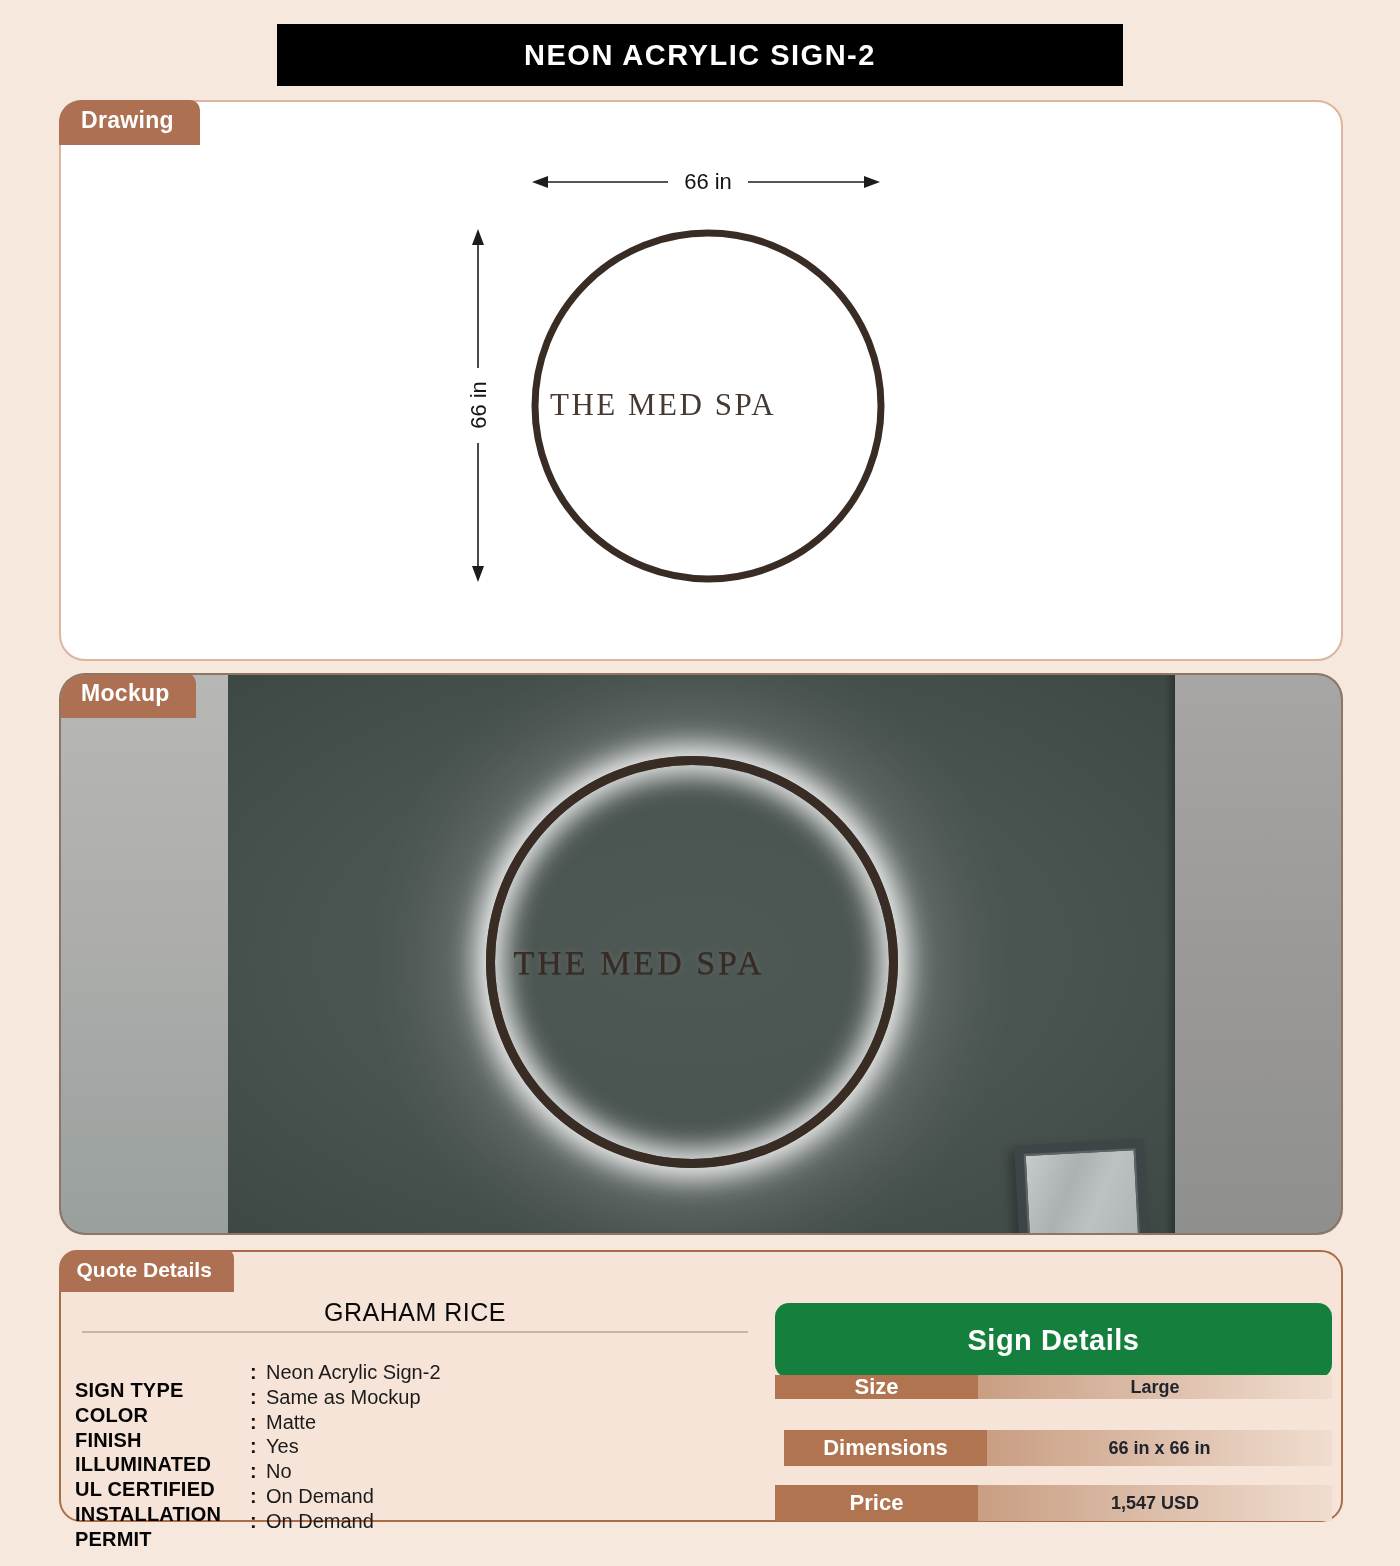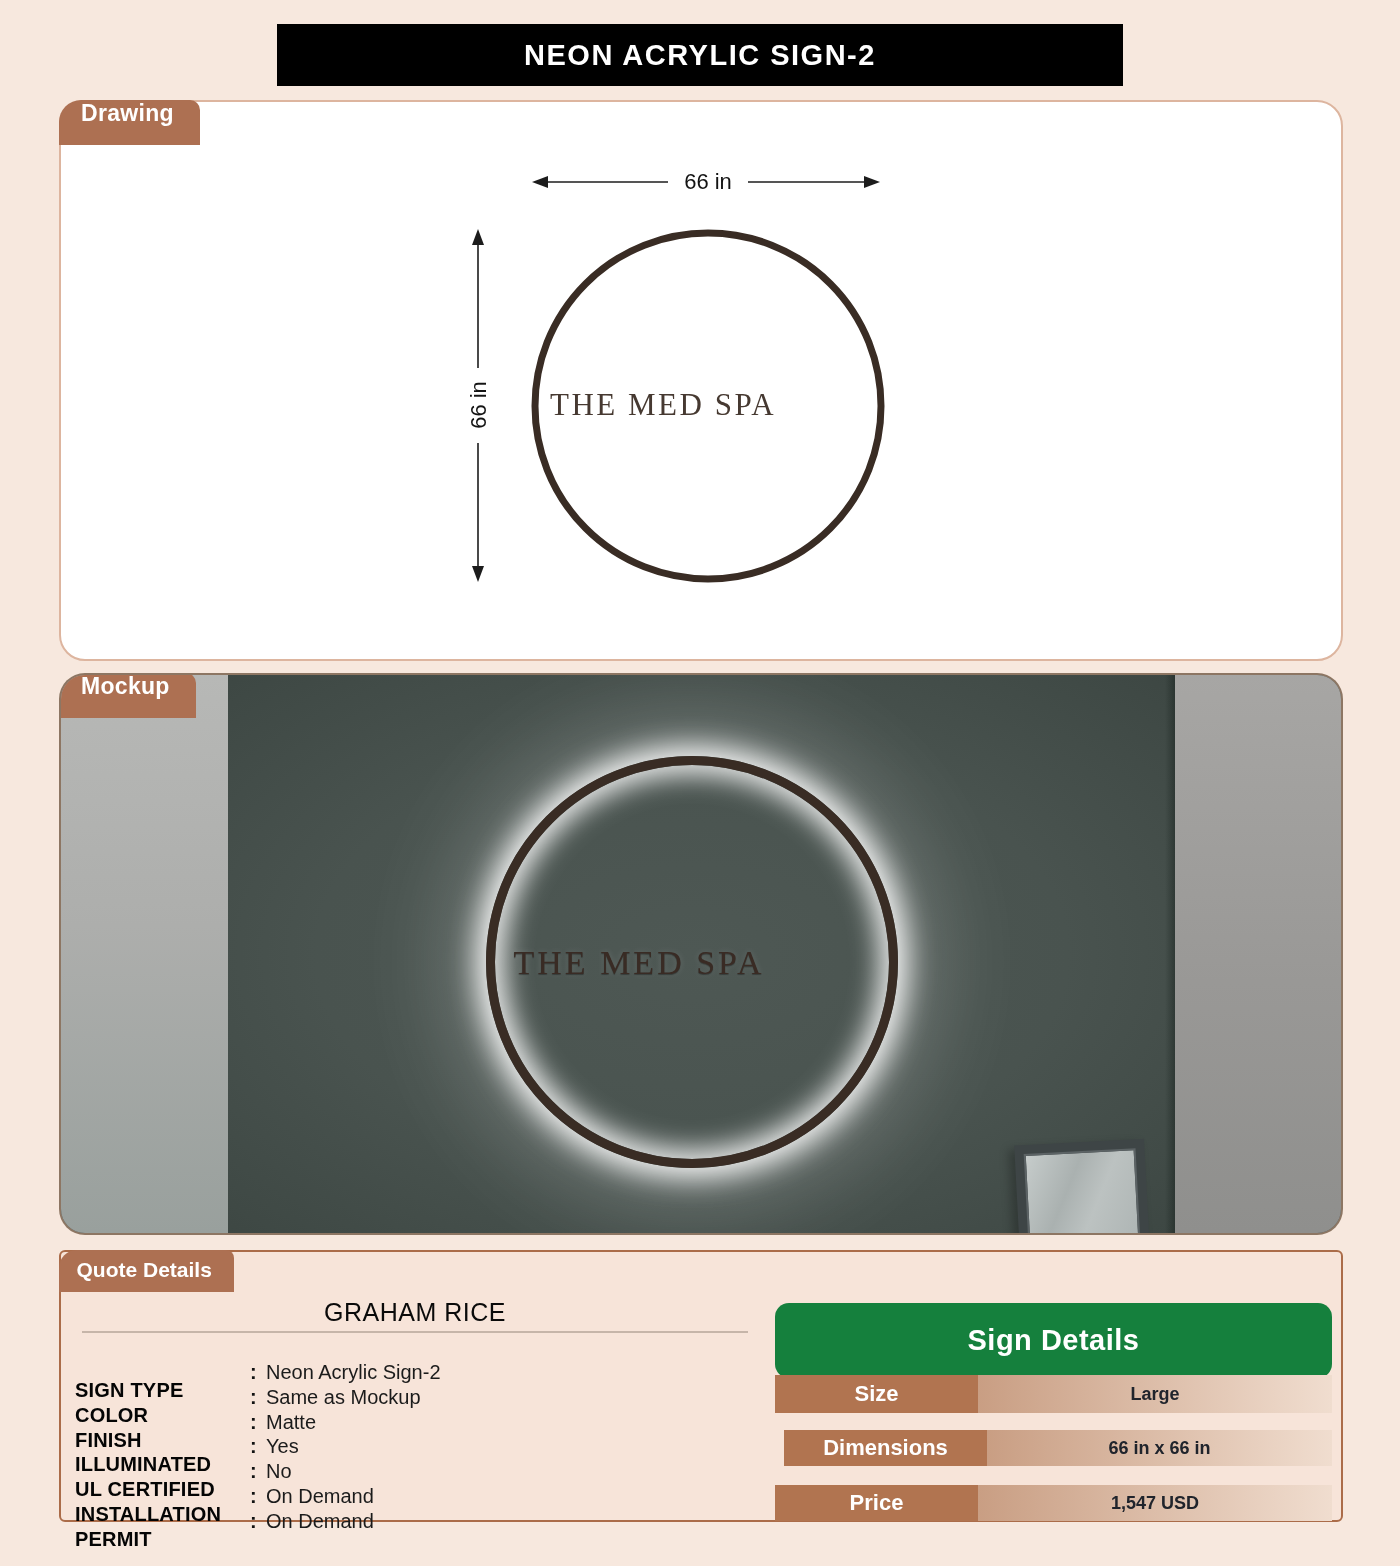--- a/index.html
+++ b/index.html
@@ -31,21 +31,21 @@
   }
   .banner span{
     color:#fff;font-size:29px;font-weight:800;letter-spacing:1.5px;
   }
 
   
   .tab{
     position:absolute;left:-2px;top:-2px;height:45px;
     background:var(--accent);color:#fff;
     font-size:23px;font-weight:700;letter-spacing:.3px;
-    display:flex;align-items:flex-start;
+    display:flex;align-items:center;
     padding:0 26px 4px 22px;
     border-radius:22px 10px 0 0;
     z-index:6;
   }
 
   
   .drawing-panel{
     position:absolute;left:59px;top:100px;width:1284px;height:561px;
     background:#ffffff;border:2px solid #ddb59f;border-radius:26px;
   }
@@ -107,21 +107,21 @@
   .frame-inner{
     width:100%;height:100%;
     background:linear-gradient(115deg,#c6cccb 0%,#aab1b0 38%,#bcc2c1 62%,#aeb5b4 100%);
     border:2px solid #5c6365;
   }
 
   
   .quote-panel{
     position:absolute;left:59px;top:1250px;width:1284px;height:272px;
     background:var(--panel-bg);
-    border:2.5px solid var(--panel-border);border-radius:6px;
+    border:2.5px solid var(--panel-border);border-radius:22px;
   }
   .quote-tab{
     position:absolute;left:-2.5px;top:-2.5px;height:42px;
     background:var(--accent);color:#fff;font-size:21px;font-weight:700;
     display:flex;align-items:center;padding:0 22px 2px 18px;
     border-radius:18px 8px 0 0;
   }
   .customer-name{
     position:absolute;left:0;top:46px;width:708px;text-align:center;
     font-size:25px;font-weight:400;letter-spacing:.5px;color:#0a0a0a;
@@ -143,21 +143,21 @@
 
   .sign-details-header{
     position:absolute;left:714px;top:51px;width:557px;height:75px;
     background:#15803d;border-radius:14px;
     display:flex;align-items:center;justify-content:center;
   }
   .sign-details-header span{color:#fff;font-size:29px;font-weight:800;letter-spacing:.5px;}
   .sd-row{
     position:absolute;left:714px;width:557px;display:flex;
   }
-  .sd-row.r0{top:123px;height:38px;}
+  .sd-row.r0{top:123px;height:24px;}
   .sd-row.r1{top:178px;height:36px;padding-left:9px;}
   .sd-row.r2{top:233px;height:36px;}
   .sd-label{
     width:203px;background:var(--cell-brown);
     display:flex;align-items:center;justify-content:center;
     color:#fff;font-size:22px;font-weight:700;
   }
   .sd-value{
     flex:1;background:linear-gradient(90deg,var(--grad-a) 0%,var(--grad-b) 100%);
     display:flex;align-items:center;justify-content:center;

